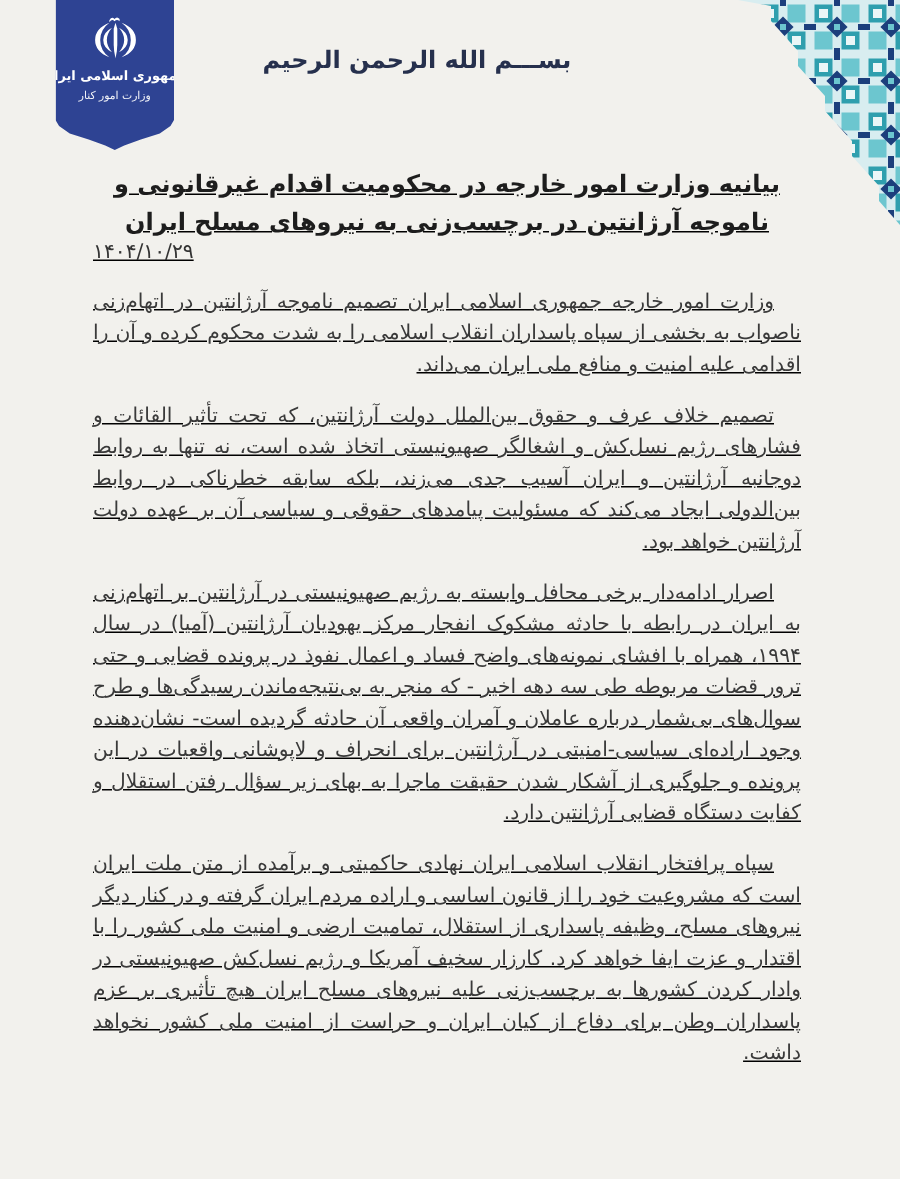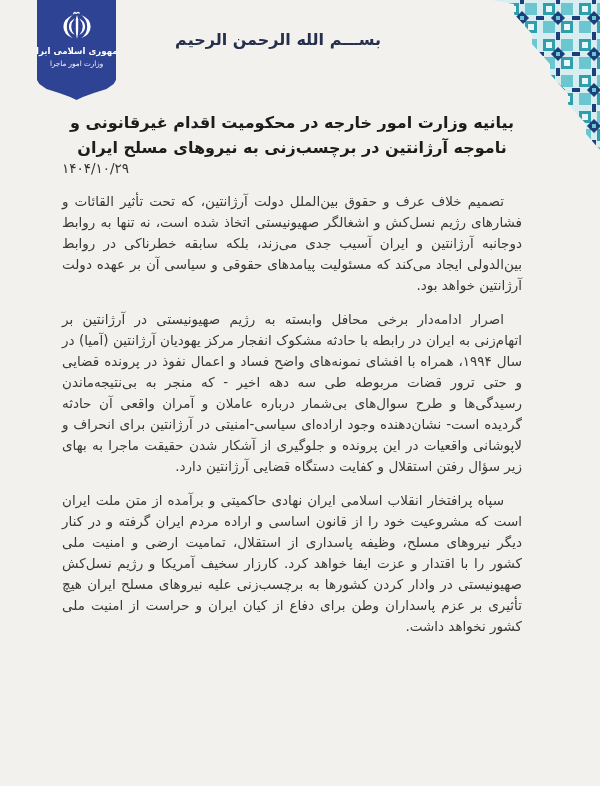--- a/index.html
+++ b/index.html
@@ -41,21 +41,21 @@
     color:#26304d;
     font-weight:700;
     letter-spacing:.5px;
   }
 
   .tiles{position:absolute;top:0;right:0;width:132px;height:158px;}
 
   
   .content{
     position:absolute;
-    top:110px;left:62px;right:78px;
+    top:110px;left:62px;right:66px;text-decoration:underline;
   }
   .title{
     margin:0 auto;
     max-width:480px;
     text-align:center;
     font-size:16px;
     font-weight:700;
     line-height:25px;
     color:#1d1d1d;
   }
@@ -91,21 +91,21 @@
           <path d="M50 18 L53.5 30 L53.5 62 Q53.5 73 50 88 Q46.5 73 46.5 62 L46.5 30 Z"></path>
 
           <path d="M43 28 Q33 40 33 52 Q33 64 43 76 Q26 67 26 52 Q26 37 43 28 Z"></path>
           <path d="M57 28 Q67 40 67 52 Q67 64 57 76 Q74 67 74 52 Q74 37 57 28 Z"></path>
 
           <path d="M38 18 Q20 31 20 52 Q20 73 38 86 Q10 75 10 52 Q10 29 38 18 Z"></path>
           <path d="M62 18 Q80 31 80 52 Q80 73 62 86 Q90 75 90 52 Q90 29 62 18 Z"></path>
         </g>
       </svg>
       <div class="org1">جمهوری اسلامی ایران</div>
-      <div class="org2">وزارت امور ماجرا</div>
+      <div class="org2">وزارت امور کنار</div>
     </div>
 
     <div class="bismillah">بســـم الله الرحمن الرحیم</div>
 
     <svg class="tiles" viewBox="0 0 132 158" aria-hidden="true">
       <defs>
         <pattern id="mosaic" width="36" height="36" patternUnits="userSpaceOnUse">
           <rect width="36" height="36" fill="#d8edf0"></rect>
           <rect x="3" y="3" width="12" height="12" fill="#2f9fae"></rect>
           <rect x="21" y="3" width="12" height="12" fill="#6cc6cf"></rect>
@@ -124,19 +124,20 @@
       <path d="M24,0 L132,0 L132,150 L118,134 L118,124 L100,104 L100,94 L82,74 L82,64 L64,44 L64,34 L46,14 L46,4 Z" fill="url(#mosaic)"></path>
     </svg>
   </div>
 
   <div class="content">
     <h1 class="title">بیانیه وزارت امور خارجه در محکومیت اقدام غیرقانونی و ناموجه آرژانتین در برچسب‌زنی به نیروهای مسلح ایران</h1>
 
     <div class="date">۱۴۰۴/۱۰/۲۹</div>
 
     <div class="bodytext">
+      <p>وزارت امور خارجه جمهوری اسلامی ایران تصمیم ناموجه آرژانتین در اتهام‌زنی ناصواب به بخشی از سپاه پاسداران انقلاب اسلامی را به شدت محکوم کرده و آن را اقدامی علیه امنیت و منافع ملی ایران می‌داند.</p>
       <p>تصمیم خلاف عرف و حقوق بین‌الملل دولت آرژانتین، که تحت تأثیر القائات و فشارهای رژیم نسل‌کش و اشغالگر صهیونیستی اتخاذ شده است، نه تنها به روابط دوجانبه آرژانتین و ایران آسیب جدی می‌زند، بلکه سابقه خطرناکی در روابط بین‌الدولی ایجاد می‌کند که مسئولیت پیامدهای حقوقی و سیاسی آن بر عهده دولت آرژانتین خواهد بود.</p>
       <p>اصرار ادامه‌دار برخی محافل وابسته به رژیم صهیونیستی در آرژانتین بر اتهام‌زنی به ایران در رابطه با حادثه مشکوک انفجار مرکز یهودیان آرژانتین (آمیا) در سال ۱۹۹۴، همراه با افشای نمونه‌های واضح فساد و اعمال نفوذ در پرونده قضایی و حتی ترور قضات مربوطه طی سه دهه اخیر - که منجر به بی‌نتیجه‌ماندن رسیدگی‌ها و طرح سوال‌های بی‌شمار درباره عاملان و آمران واقعی آن حادثه گردیده است- نشان‌دهنده وجود اراده‌ای سیاسی-امنیتی در آرژانتین برای انحراف و لاپوشانی واقعیات در این پرونده و جلوگیری از آشکار شدن حقیقت ماجرا به بهای زیر سؤال رفتن استقلال و کفایت دستگاه قضایی آرژانتین دارد.</p>
       <p>سپاه پرافتخار انقلاب اسلامی ایران نهادی حاکمیتی و برآمده از متن ملت ایران است که مشروعیت خود را از قانون اساسی و اراده مردم ایران گرفته و در کنار دیگر نیروهای مسلح، وظیفه پاسداری از استقلال، تمامیت ارضی و امنیت ملی کشور را با اقتدار و عزت ایفا خواهد کرد. کارزار سخیف آمریکا و رژیم نسل‌کش صهیونیستی در وادار کردن کشورها به برچسب‌زنی علیه نیروهای مسلح ایران هیچ تأثیری بر عزم پاسداران وطن برای دفاع از کیان ایران و حراست از امنیت ملی کشور نخواهد داشت.</p>
     </div>
   </div>
 
 </div>
 
 </body></html>

